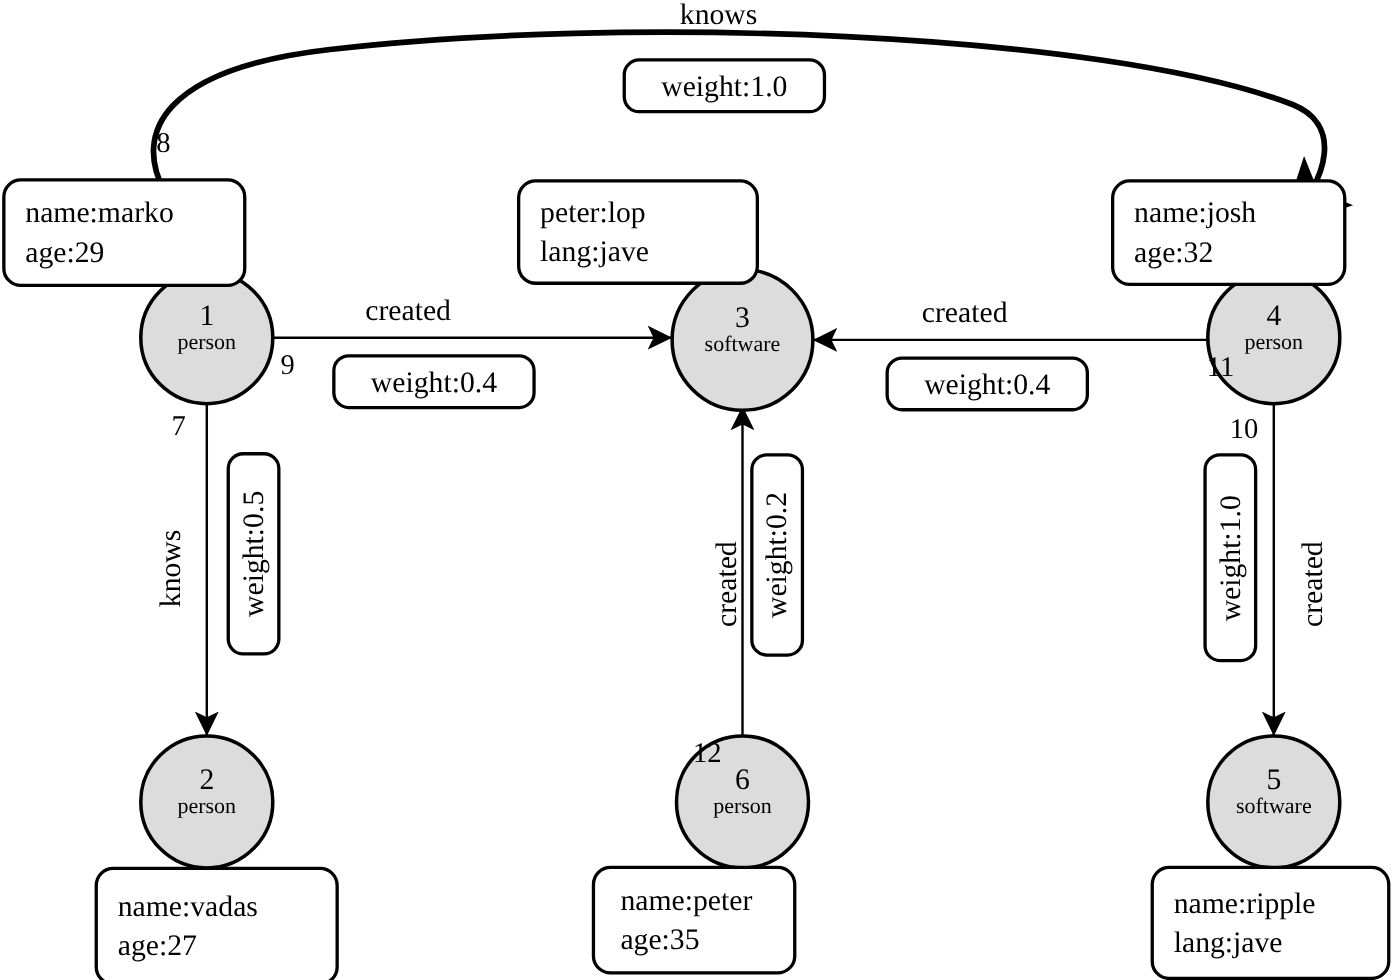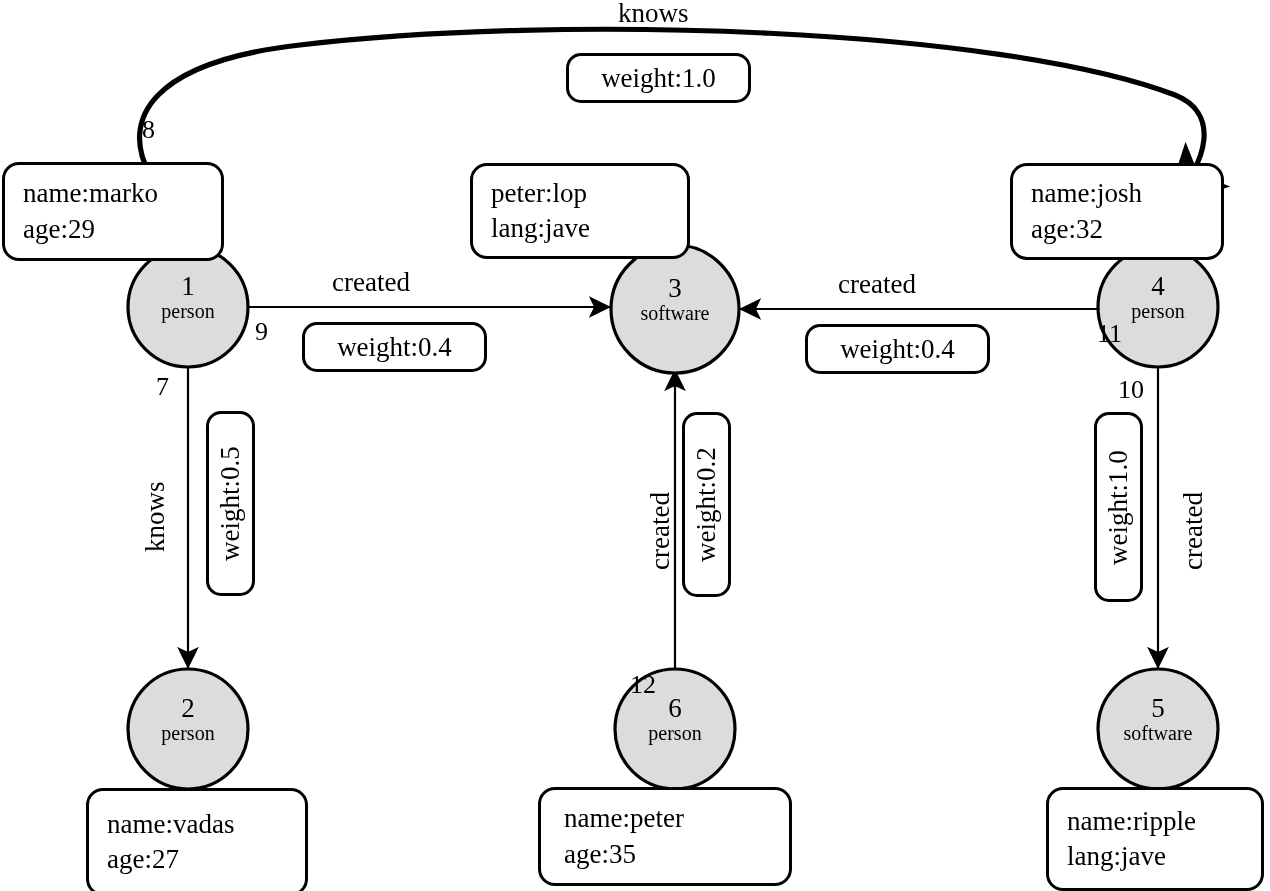--- a/index.html
+++ b/index.html
@@ -173,21 +173,21 @@
   <div class="prop-box" style="left:1010px;top:163px;width:214px;height:97px;">
     <span>name:josh</span>
     <span>age:32</span>
   </div>
 
   <div class="prop-box" style="left:86px;top:788px;width:222px;height:108px;">
     <span>name:vadas</span>
     <span>age:27</span>
   </div>
 
-  <div class="prop-box" style="left:538px;top:787px;width:254px;height:99px;padding-left:23px;">
+  <div class="prop-box" style="left:538px;top:787px;width:186px;height:99px;padding-left:23px;">
     <span>name:peter</span>
     <span>age:35</span>
   </div>
 
   <div class="prop-box" style="left:1046px;top:787px;width:218px;height:104px;">
     <span>name:ripple</span>
     <span>lang:jave</span>
   </div>
 
   <div class="edge-text" style="left:618px;top:-2px;">knows</div>

